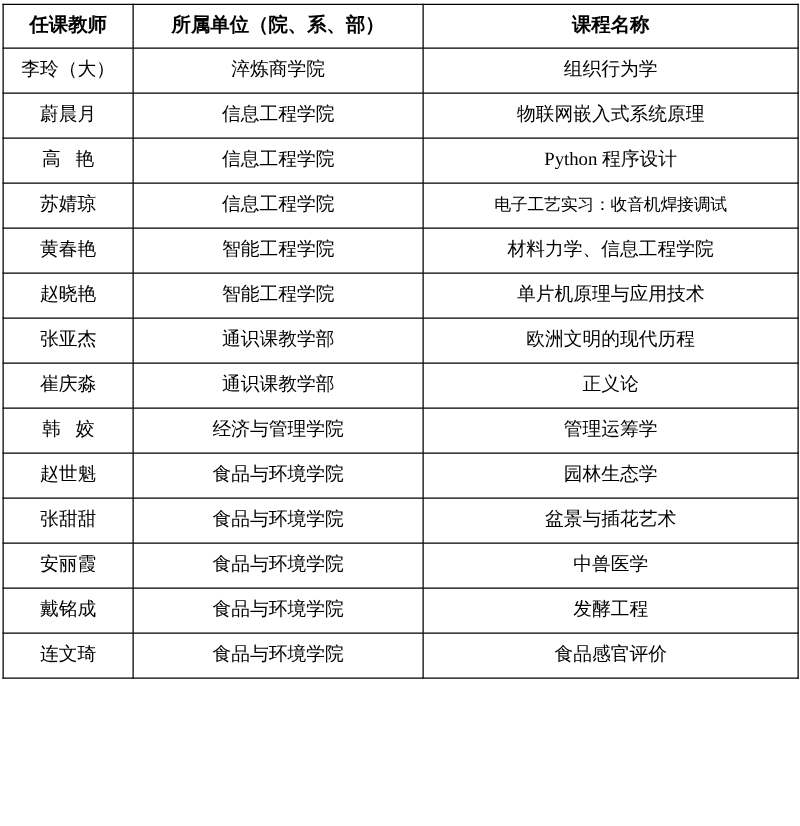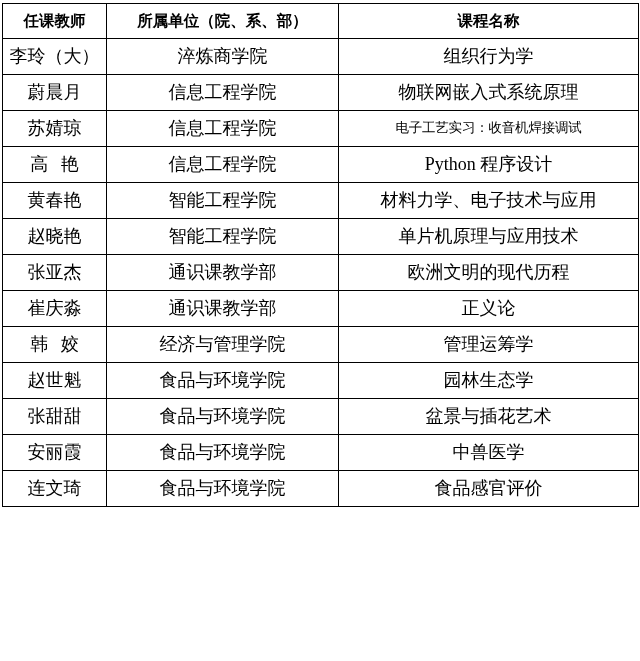--- a/index.html
+++ b/index.html
@@ -26,21 +26,21 @@
     width: 636px;
     margin: 0 auto;
   }
   table.course-table td,
   table.course-table th {
     border: 1px solid #000000;
     text-align: center;
     vertical-align: middle;
     padding: 0;
     font-weight: normal;
-    font-size: 18px;
+    font-size: 15px;
     line-height: 1.1;
     height: 35px;
     overflow: hidden;
     white-space: nowrap;
   }
   table.course-table thead th {
     font-weight: bold;
     font-size: 15.5px;
     height: 34px;
   }
@@ -76,33 +76,33 @@
         <td class="teacher">李玲（大）</td>
         <td class="dept">淬炼商学院</td>
         <td class="course">组织行为学</td>
       </tr>
       <tr>
         <td class="teacher">蔚晨月</td>
         <td class="dept">信息工程学院</td>
         <td class="course">物联网嵌入式系统原理</td>
       </tr>
       <tr>
+        <td class="teacher spaced">高 艳</td>
+        <td class="dept">信息工程学院</td>
+        <td class="course">Python 程序设计</td>
+      </tr>
+      <tr>
         <td class="teacher">苏婧琼</td>
         <td class="dept">信息工程学院</td>
         <td class="course tight">电子工艺实习：收音机焊接调试</td>
       </tr>
       <tr>
-        <td class="teacher spaced">高 艳</td>
-        <td class="dept">信息工程学院</td>
-        <td class="course">Python 程序设计</td>
-      </tr>
-      <tr>
         <td class="teacher">黄春艳</td>
         <td class="dept">智能工程学院</td>
-        <td class="course">材料力学、电子技术与应用</td>
+        <td class="course">材料力学、信息工程学院</td>
       </tr>
       <tr>
         <td class="teacher">赵晓艳</td>
         <td class="dept">智能工程学院</td>
         <td class="course">单片机原理与应用技术</td>
       </tr>
       <tr>
         <td class="teacher">张亚杰</td>
         <td class="dept">通识课教学部</td>
         <td class="course">欧洲文明的现代历程</td>
@@ -126,19 +126,24 @@
         <td class="teacher">张甜甜</td>
         <td class="dept">食品与环境学院</td>
         <td class="course">盆景与插花艺术</td>
       </tr>
       <tr>
         <td class="teacher">安丽霞</td>
         <td class="dept">食品与环境学院</td>
         <td class="course">中兽医学</td>
       </tr>
       <tr>
+        <td class="teacher">戴铭成</td>
+        <td class="dept">食品与环境学院</td>
+        <td class="course">发酵工程</td>
+      </tr>
+      <tr>
         <td class="teacher">连文琦</td>
         <td class="dept">食品与环境学院</td>
         <td class="course">食品感官评价</td>
       </tr>
     </tbody>
   </table>
 </div>
 
 </body></html>

